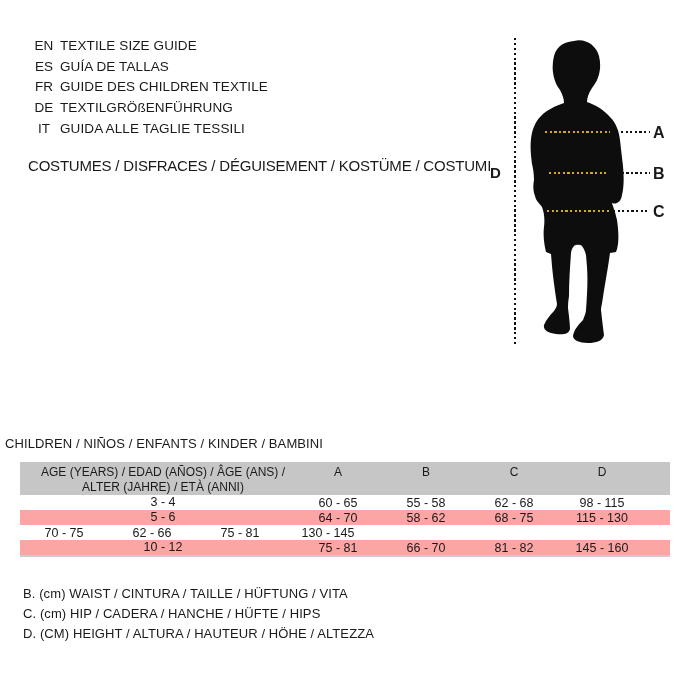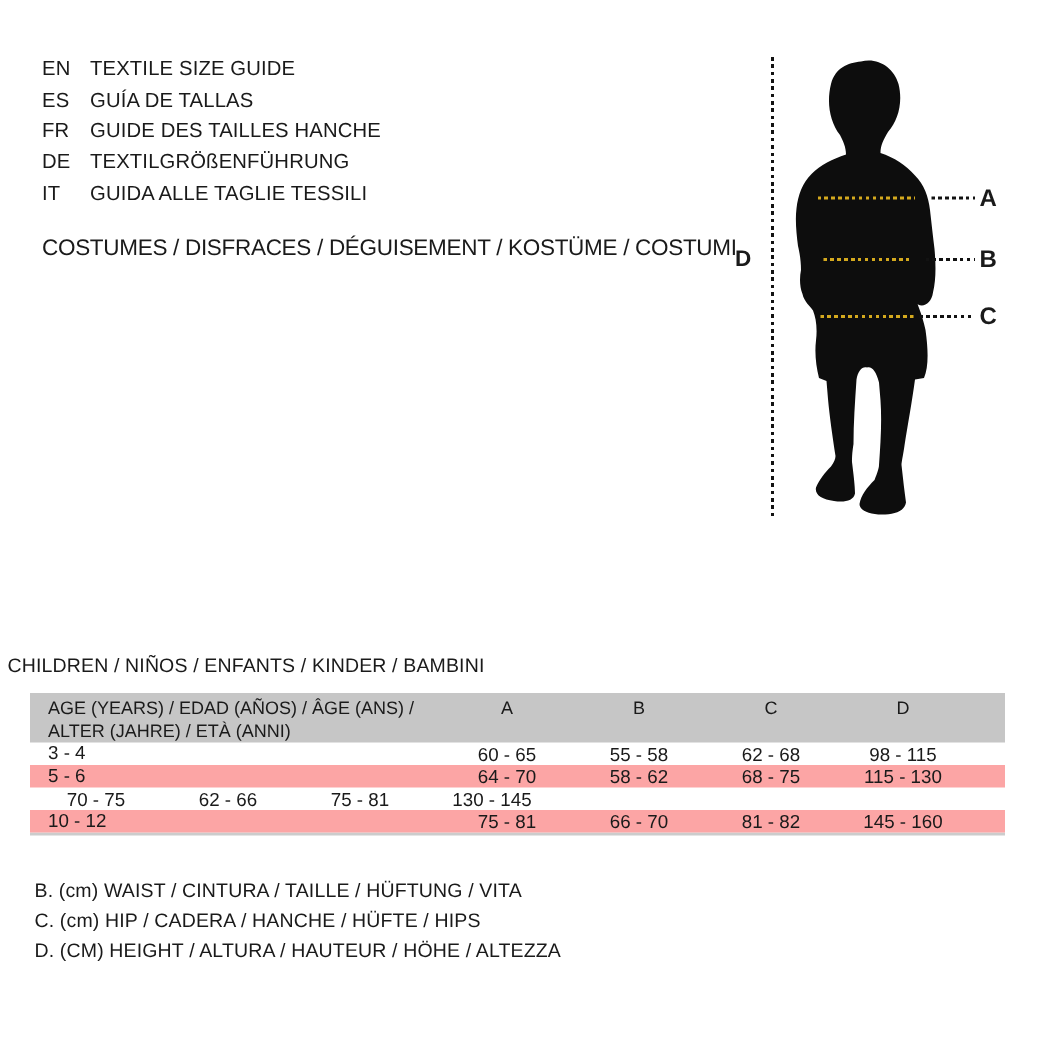--- a/index.html
+++ b/index.html
@@ -2,21 +2,21 @@
 <html><head>
 <meta charset="utf-8">
 <style>
   html,body{margin:0;padding:0;background:#fff;}
   .canvas{
     position:relative;width:700px;height:700px;background:#ffffff;overflow:hidden;
     font-family:"Liberation Sans", sans-serif;color:#1a1a1a;
   }
   
   .lang-list{position:absolute;left:28px;top:36px;}
-  .lang-row{display:flex;line-height:20.7px;font-size:13.5px;letter-spacing:.1px;}
+  .lang-row{display:flex;line-height:20.7px;font-size:13.5px;letter-spacing:.1px;text-align:center;}
   .lang-code{width:32px;flex:0 0 32px;}
   
   .category-title{position:absolute;left:28px;top:157px;font-size:15px;font-weight:normal;letter-spacing:-0.2px;}
   
   .silhouette{position:absolute;left:522px;top:38px;width:112px;height:312px;}
   .dots-v{position:absolute;left:514px;top:38px;width:2.4px;height:308px;
     background:repeating-linear-gradient(to bottom,#121212 0 2.4px,transparent 2.4px 4.9px);}
   .dots-yellow{position:absolute;height:2.4px;
     background:repeating-linear-gradient(to right,#d4a91e 0 2.3px,transparent 2.3px 4.6px);}
   .dots-black{position:absolute;height:2.4px;
@@ -33,21 +33,21 @@
   .label-c{left:653px;top:203px;}
   .d-label{left:490px;top:164px;font-size:15px;}
   
   .section-title{position:absolute;left:5px;top:436px;font-size:13px;letter-spacing:.1px;}
   
   .size-table{position:absolute;left:20px;top:462px;width:650px;border-bottom:2px solid #cccccc;font-size:12.5px;}
   .t-row{display:flex;height:15px;align-items:center;}
   .t-row.alt{background:#fca5a5;}
   .t-head{background:#c6c6c6;height:33px;align-items:flex-start;padding-top:0;font-size:12px;}
   .t-head .cell{padding-top:3px;}
-  .cell.age{width:274px;flex:0 0 274px;padding-left:12px;line-height:14.5px;box-sizing:border-box;}
+  .cell.age{width:274px;flex:0 0 274px;padding-left:12px;line-height:14.5px;box-sizing:border-box;text-align:center;}
   .cell.num{width:88px;flex:0 0 88px;text-align:center;}
   
   .legend{position:absolute;left:23px;top:584px;}
   .legend-line{line-height:20.2px;font-size:13px;letter-spacing:.1px;}
 </style>
 </head>
 <body>
 
 <div class="canvas">
 
@@ -55,21 +55,21 @@
     <div class="lang-row">
       <span class="lang-code">EN</span>
       <span class="lang-label">TEXTILE SIZE GUIDE</span>
     </div>
     <div class="lang-row">
       <span class="lang-code">ES</span>
       <span class="lang-label">GUÍA DE TALLAS</span>
     </div>
     <div class="lang-row">
       <span class="lang-code">FR</span>
-      <span class="lang-label">GUIDE DES TAILLES HANCHE</span>
+      <span class="lang-label">GUIDE DES CHILDREN TEXTILE</span>
     </div>
     <div class="lang-row">
       <span class="lang-code">DE</span>
       <span class="lang-label">TEXTILGRÖßENFÜHRUNG</span>
     </div>
     <div class="lang-row">
       <span class="lang-code">IT</span>
       <span class="lang-label">GUIDA ALLE TAGLIE TESSILI</span>
     </div>
   </div>

